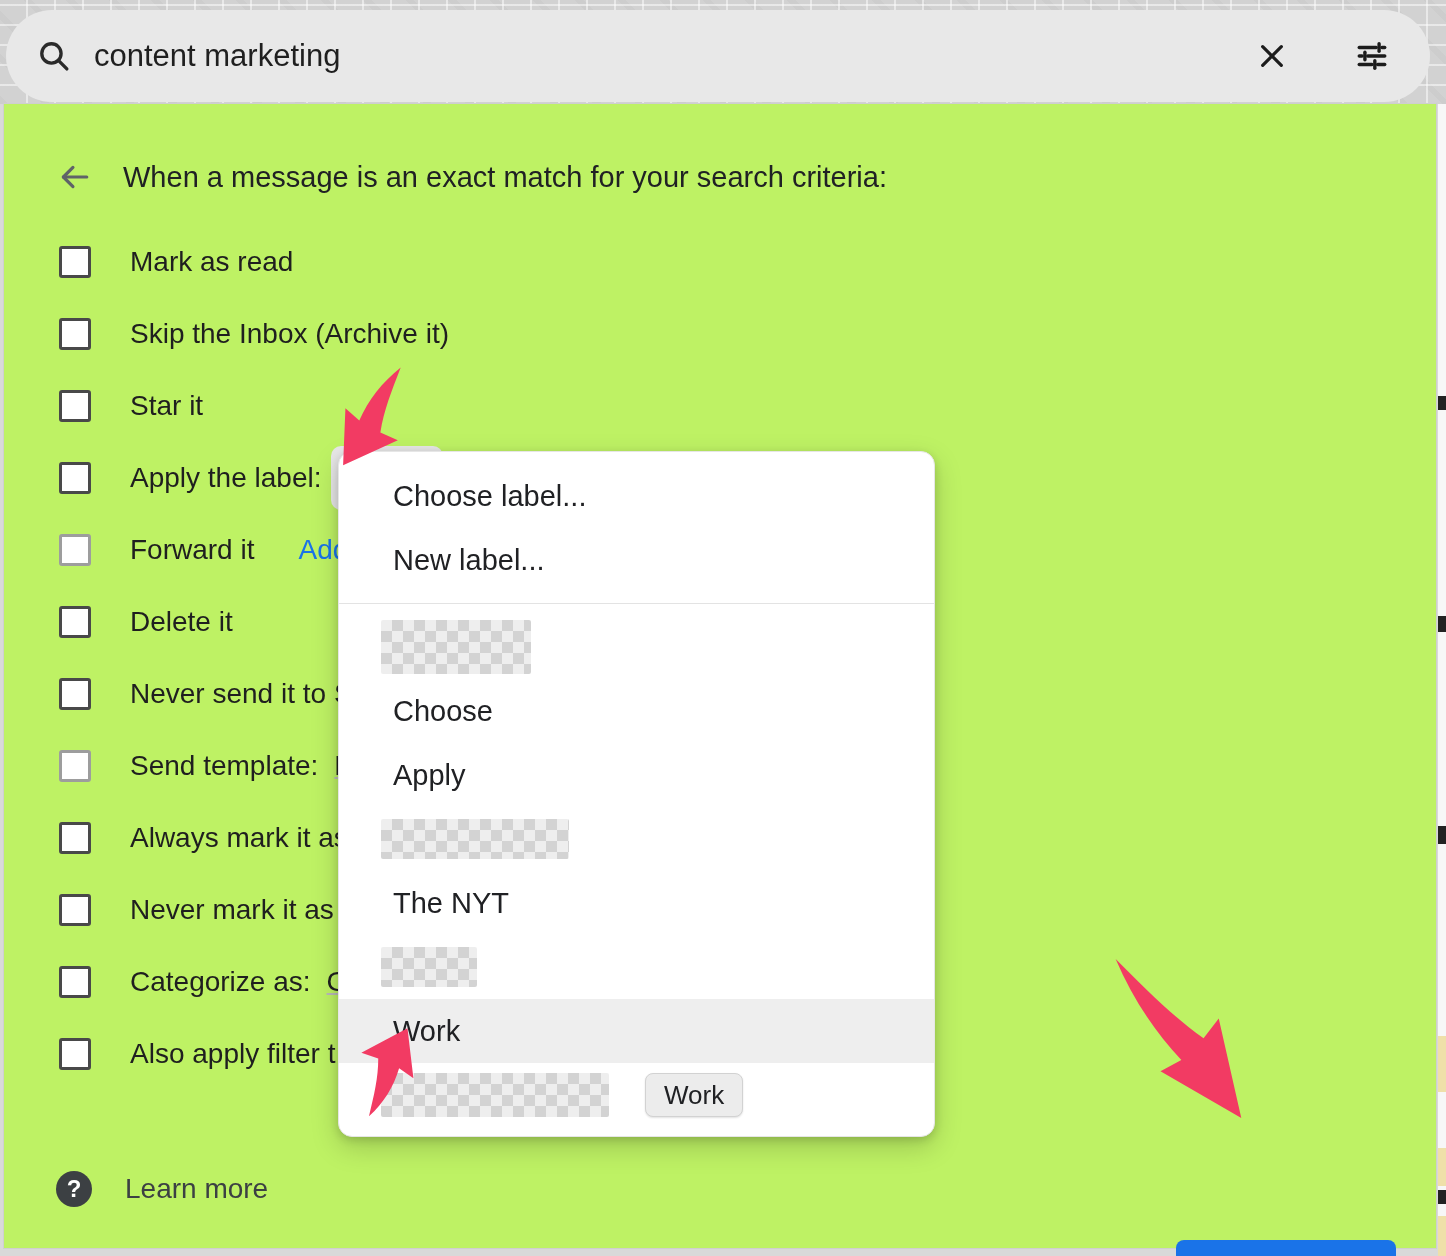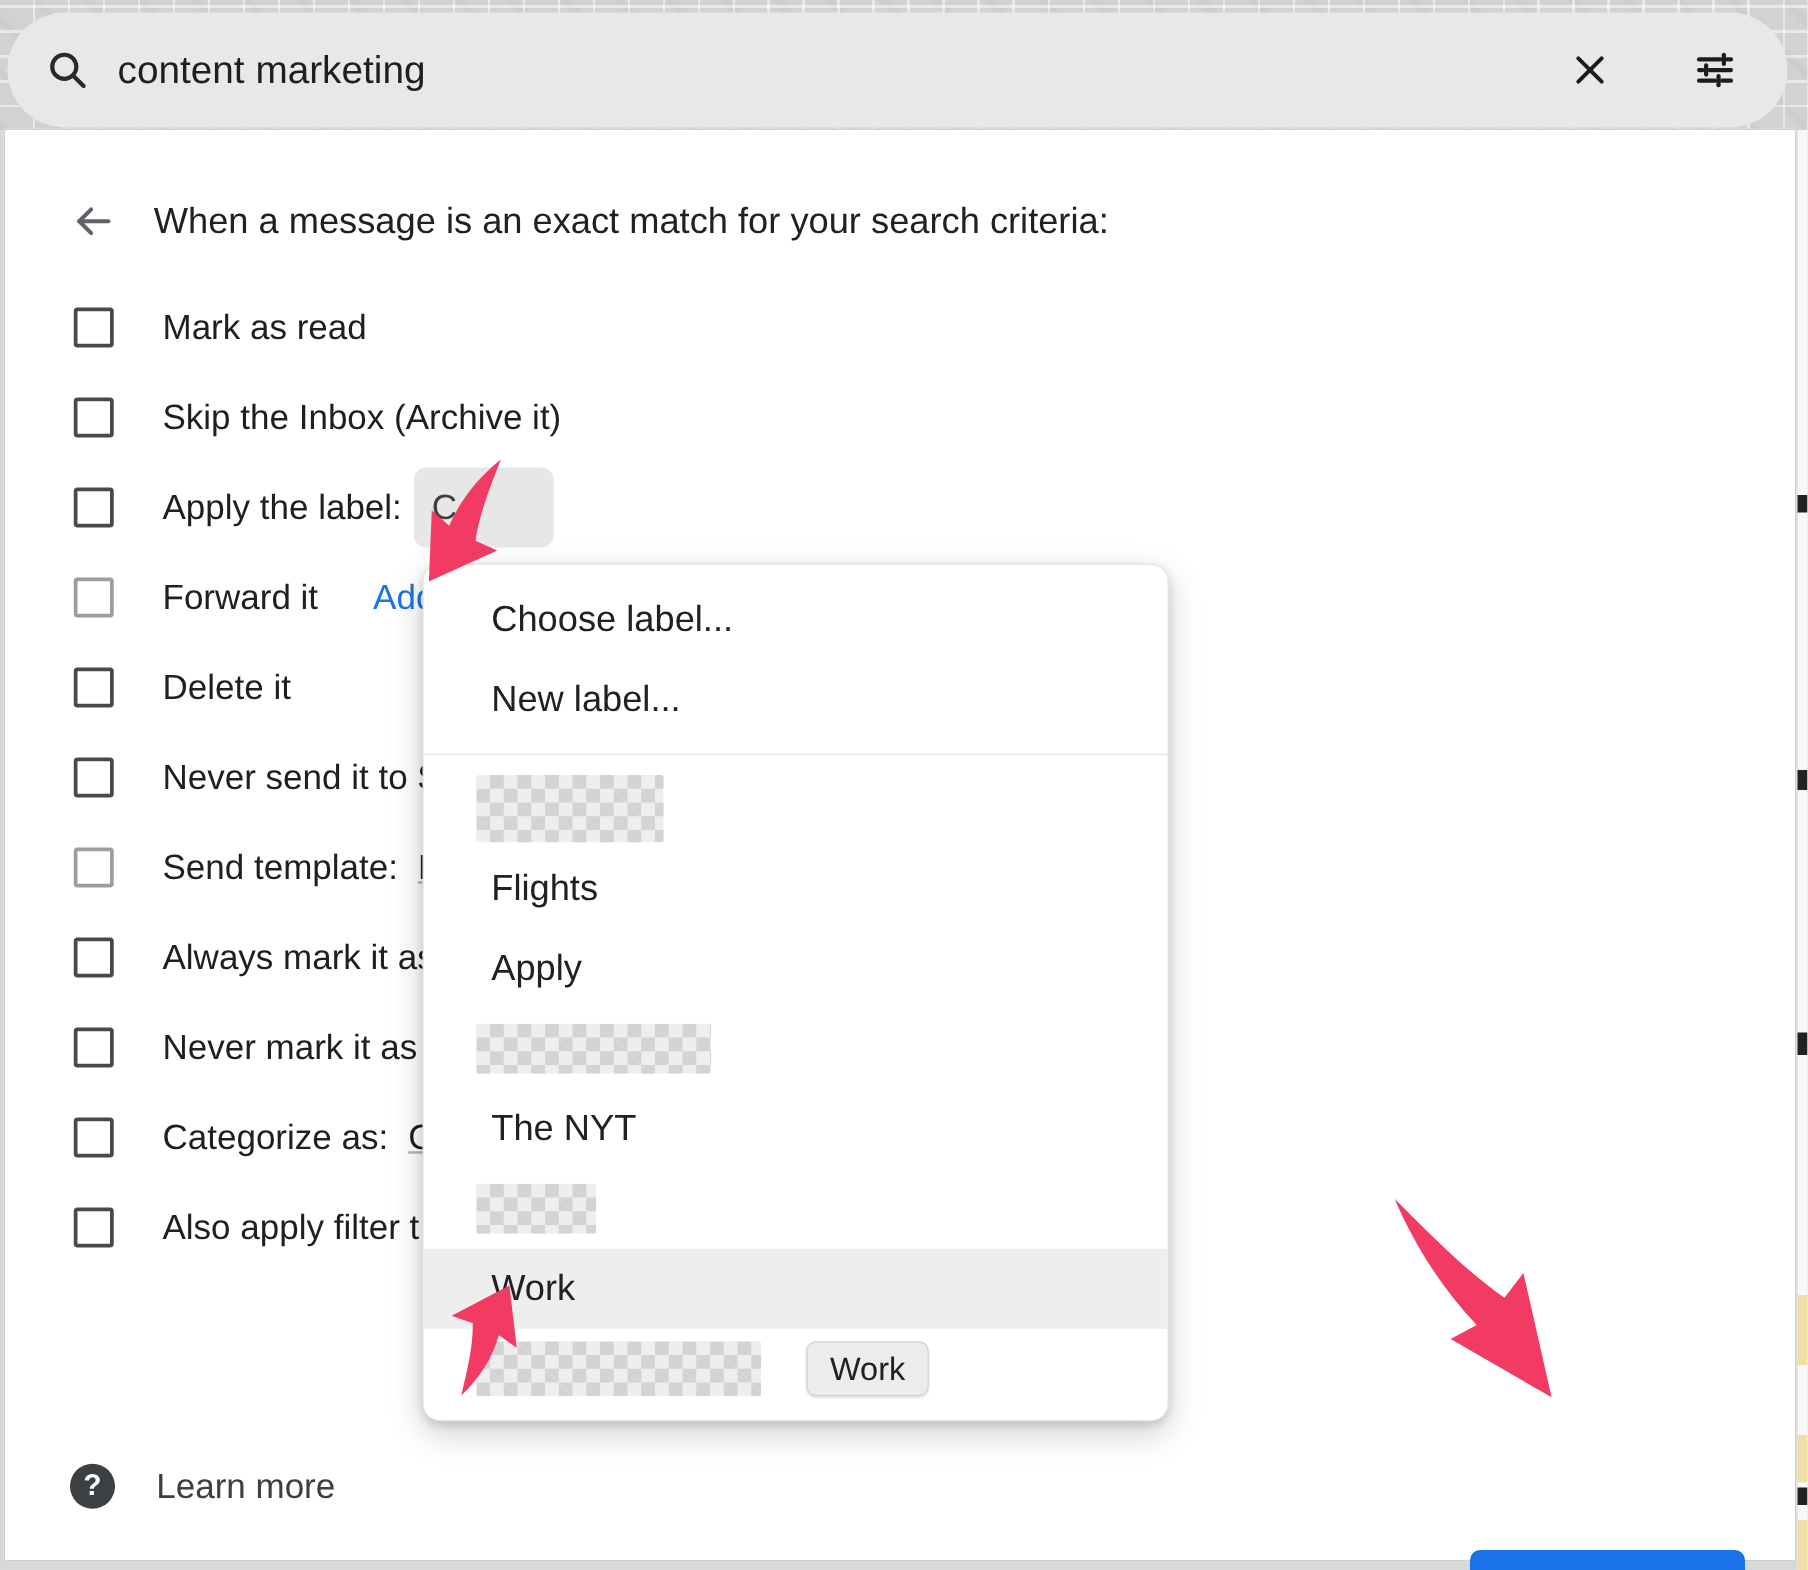--- a/index.html
+++ b/index.html
@@ -25,21 +25,21 @@
     display:flex;align-items:center;
   }
   .search-pill .mag{margin-left:30px;flex:0 0 auto;}
   .search-query{margin-left:22px;font-size:31px;color:#1f1f1f;flex:1 1 auto;white-space:nowrap;overflow:hidden;}
   .pill-btn{flex:0 0 auto;width:56px;height:56px;display:flex;align-items:center;justify-content:center;border-radius:50%;cursor:pointer;}
   .pill-btn.clear{margin-right:44px;}
   .pill-btn.tune{margin-right:30px;}
   
   .panel{
     position:absolute;left:3px;top:103px;width:1434px;height:1146px;
-    background:#ffffff;border:1px solid #cfcfcf;box-sizing:border-box;
+    background:#bef264;border:1px solid #cfcfcf;box-sizing:border-box;
   }
   .hdr{position:absolute;left:0;top:40px;width:100%;height:66px;display:flex;align-items:center;}
   .hdr .back{margin-left:52px;width:36px;height:36px;display:flex;align-items:center;justify-content:center;cursor:pointer;}
   .hdr .title{margin-left:31px;font-size:29px;color:#202124;}
   
   .rows{position:absolute;left:0;top:122px;width:100%;}
   .row{height:72px;display:flex;align-items:center;padding-left:55px;position:relative;}
   .cb{
     flex:0 0 auto;width:26px;height:26px;border:3px solid #494949;border-radius:3px;
     box-sizing:content-box;background:#fff;cursor:pointer;
@@ -156,20 +156,24 @@
     <div class="row">
       <span class="cb"></span>
       <span class="lbl">Mark as read</span>
     </div>
     <div class="row">
       <span class="cb"></span>
       <span class="lbl">Skip the Inbox (Archive it)</span>
     </div>
     <div class="row">
       <span class="cb"></span>
+      <span class="lbl">Star it</span>
+    </div>
+    <div class="row">
+      <span class="cb"></span>
       <span class="lbl">Apply the label:</span>
       <span class="label-btn">C</span>
     </div>
     <div class="row">
       <span class="cb dis"></span>
       <span class="lbl">Forward it</span>
       <span class="blue-link">Add</span>
     </div>
     <div class="row">
       <span class="cb"></span>
@@ -211,21 +215,21 @@
   <button class="create-btn">Create filter</button>
 </div>
 
 <div class="menu">
   <div class="mi">Choose label...</div>
   <div class="mi">New label...</div>
   <div class="mi-divider"></div>
   <div class="mi">
       <span class="pix r1"></span>
     </div>
-  <div class="mi">Flights</div>
+  <div class="mi">Choose</div>
   <div class="mi">Apply</div>
   <div class="mi">
       <span class="pix r2"></span>
     </div>
   <div class="mi">The NYT</div>
   <div class="mi">
       <span class="pix r3"></span>
     </div>
   <div class="mi hl">Work</div>
   <div class="mi">

